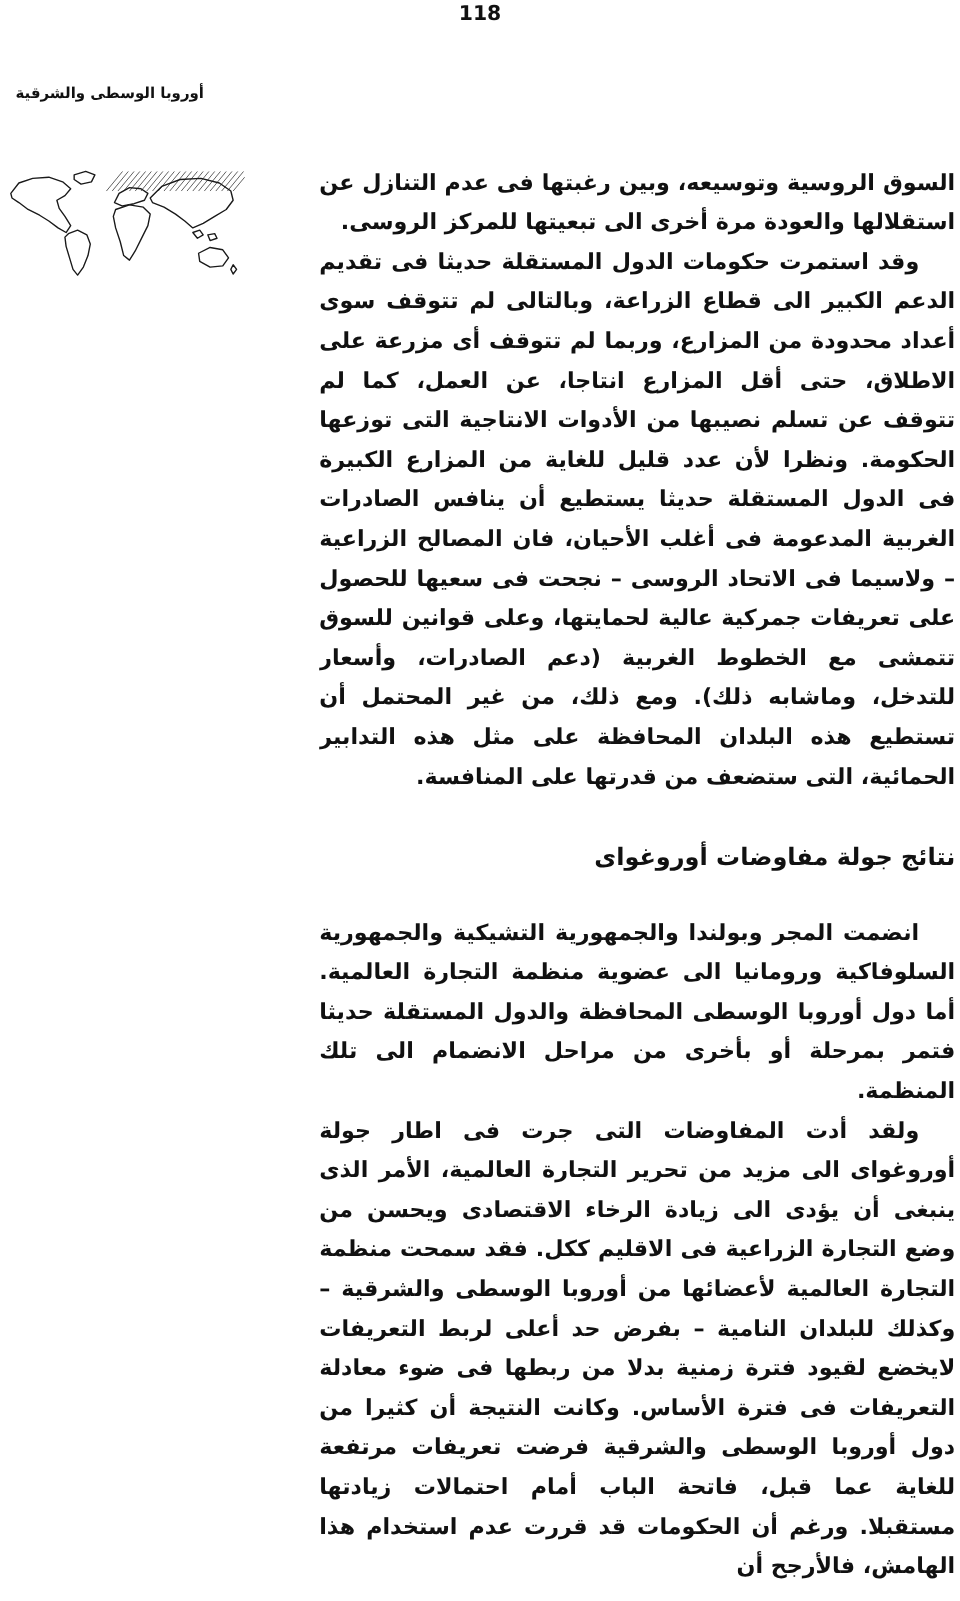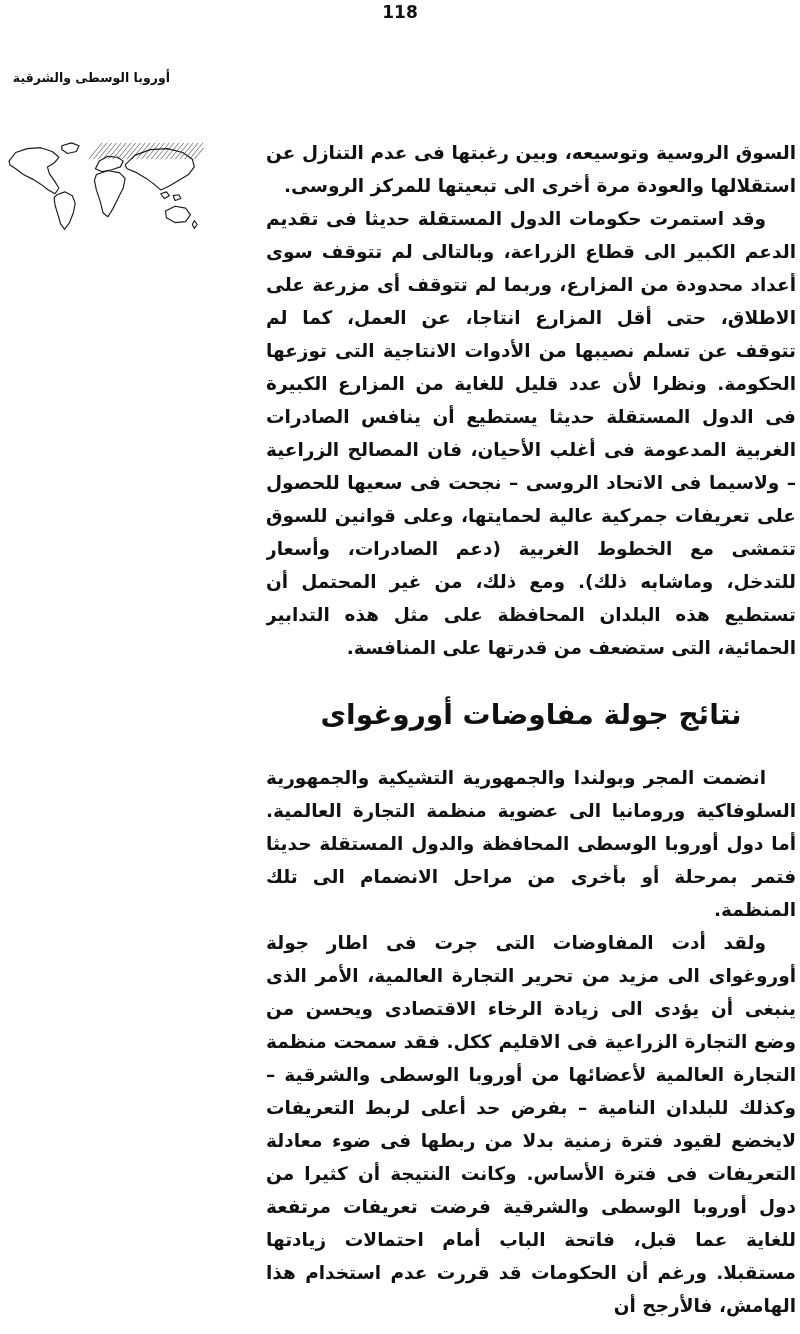--- a/index.html
+++ b/index.html
@@ -53,23 +53,23 @@
   }
   .body-text p {
     margin: 0;
     text-indent: 30px;
   }
   .body-text p.no-indent {
     text-indent: 0;
   }
   .section-heading {
     margin: 34px 0 30px 0;
-    font-size: 28px;
+    font-size: 20px;
     font-weight: bold;
-    text-align: center;
+    text-align: right;
     direction: rtl;
   }
 </style>
 </head>
 <body>
 
 <div class="page">
 
   <div class="page-number">118</div>
 

